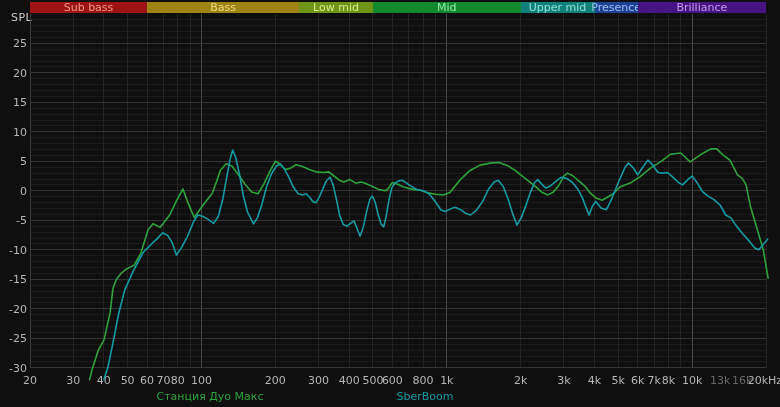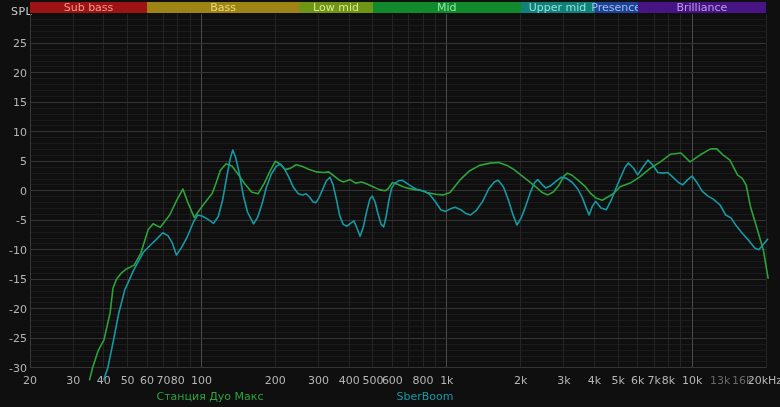--- a/index.html
+++ b/index.html
@@ -1,21 +1,21 @@
 <!DOCTYPE html>
 <html><head>
 <meta charset="utf-8">
 <style>
   html,body{margin:0;padding:0;background:#0f0f0f;}
   .stage{
     position:relative;width:780px;height:407px;background:#0f0f0f;
     font-family:"DejaVu Sans",sans-serif;overflow:hidden;
   }
   .spl-label{
-    position:absolute;left:11px;top:5px;font-size:11px;color:#c9c9c9;letter-spacing:.5px;
+    position:absolute;left:11px;top:11px;font-size:11px;color:#c9c9c9;letter-spacing:.5px;
   }
   svg{position:absolute;left:0;top:0;}
   svg text{font-family:"DejaVu Sans",sans-serif;}
 </style>
 </head>
 <body>
 
 <div class="stage">
   <span class="spl-label">SPL</span>
   <svg id="plot" width="780" height="407" viewBox="0 0 780 407">

